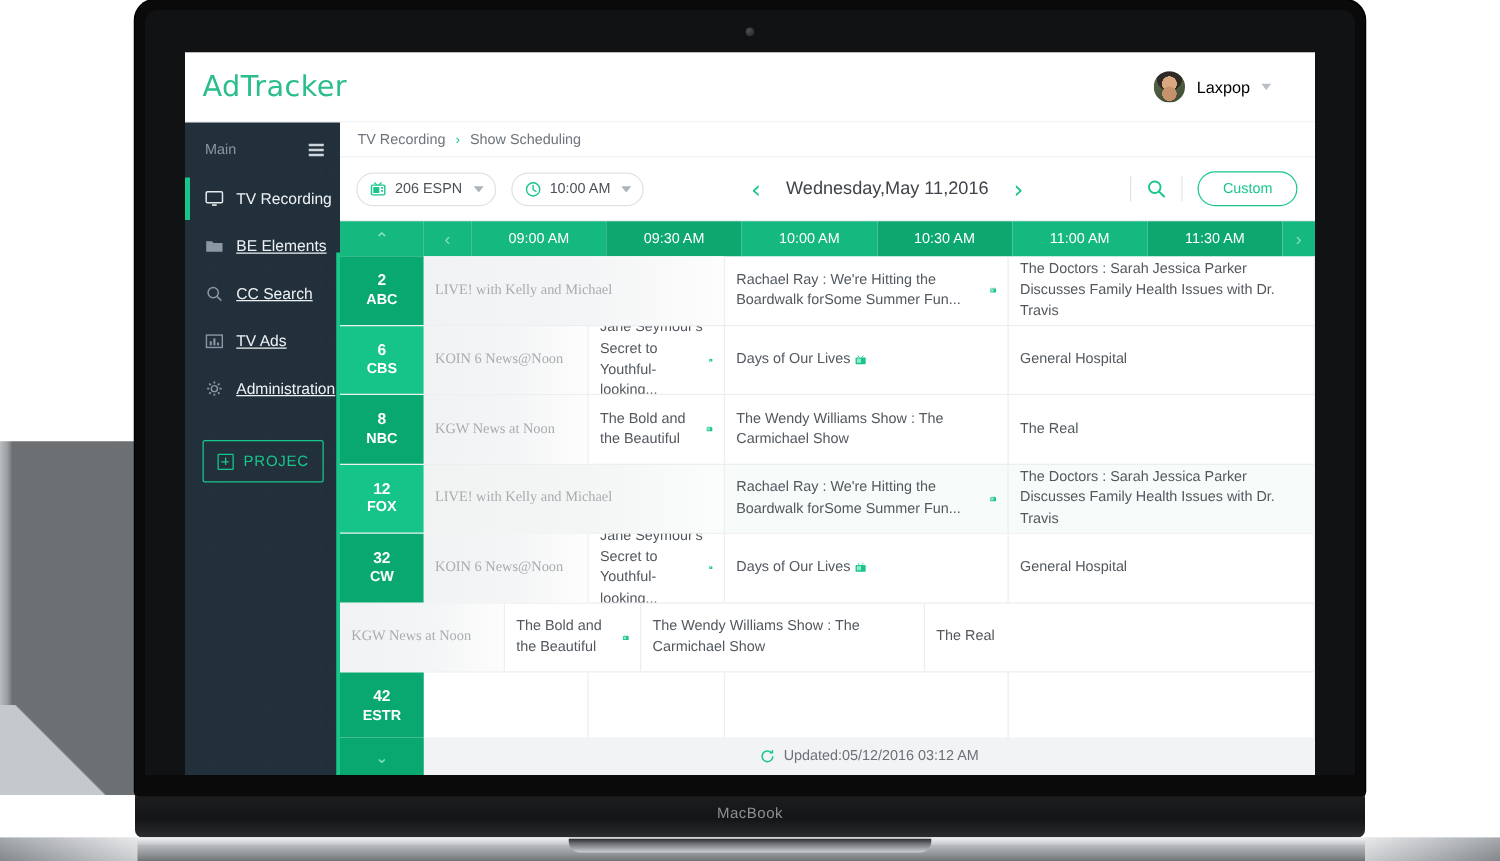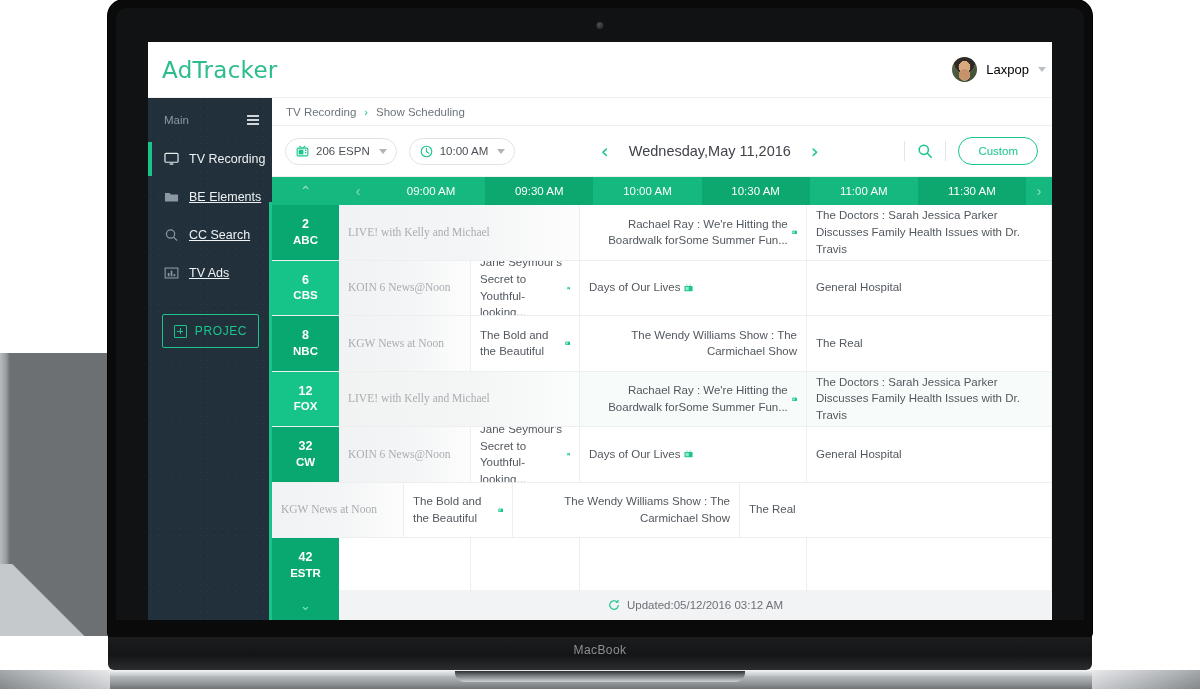--- a/index.html
+++ b/index.html
@@ -92,21 +92,21 @@
   .deck-wedge-l{position:absolute;left:0px;top:670px;width:110px;height:19px;background:linear-gradient(200deg,#e8eaec 0%,#aeb1b4 60%,#83868a 100%);}
   .deck-wedge-r{position:absolute;left:1092px;top:670px;width:108px;height:19px;background:linear-gradient(160deg,#e8eaec 0%,#aeb1b4 60%,#83868a 100%);}
 
   
   .app { position:absolute; inset:0; background:#fff; display:flex; flex-direction:column; }
 
   
   .topbar {
     height: 56px; flex: none; background:#fff;
     display:flex; align-items:center; justify-content:space-between;
-    padding: 0 6px 0 14px;
+    padding: 0 35px 0 14px;
     border-bottom: 1px solid #eef0f1;
   }
   .logo { color:#2bbd8c; font-size:23px; letter-spacing:.3px; font-family:"DejaVu Sans", sans-serif; font-weight:400;}
   .user { display:flex; align-items:center; gap:9px; }
   .avatar {
     width:25px; height:25px; border-radius:50%;
     background:
       radial-gradient(circle at 50% 72%, #c6916b 0 26%, transparent 27%),
       radial-gradient(circle at 50% 40%, #d9a87e 0 30%, transparent 31%),
       radial-gradient(circle at 50% 22%, #2f2a26 0 44%, transparent 45%),
@@ -214,21 +214,21 @@
   .prog {
     padding: 0 9px; display:flex; align-items:center;
     font-size:11.5px; color:#52585e; line-height:1.45;
     border-right:1px solid #eceef0; position:relative; overflow:hidden;
   }
   .prog.past { color:#a8adb2; background:linear-gradient(90deg,#f1f2f3 0%,#f4f5f6 55%,#fdfdfd 100%); }
   .prog.tint { background:#f7fbf9; }
   .prog.past.tint { background:linear-gradient(90deg,#f1f3f2 0%,#f3f6f4 55%,#fbfdfc 100%); }
   .prog.w-a { width:132px; flex:none;font-family:Liberation Serif, serif; }
   .prog.w-b { width:109px; flex:none; }
-  .prog.w-c { width:227px; flex:none;text-align:right; }
+  .prog.w-c { width:227px; flex:none; }
   .prog.w-d { flex:1; }
   .tvico { display:inline-block; width:9px; height:8px; margin-left:4px; vertical-align:-1px; }
 
   .grid-foot { height:30px; flex:none; display:flex; background:#f2f3f4; }
   .foot-ch {
     width:67px; flex:none; background:#0aa871; color:#7fe3bf;
     display:flex; align-items:center; justify-content:center; font-size:13px; cursor:pointer;
   }
   .foot-main {
     flex:1; display:flex; align-items:center; justify-content:center; gap:7px;
@@ -299,20 +299,36 @@
           <div class="side-item">
             <svg class="side-ico" viewBox="0 0 16 15">
               <rect x="1.2" y="2.2" width="13.6" height="10.6" fill="none" stroke="#8b98a3" stroke-width="1.2"></rect>
               <rect x="4" y="7.5" width="1.8" height="3.5" fill="#8b98a3"></rect>
               <rect x="7.1" y="5" width="1.8" height="6" fill="#8b98a3"></rect>
               <rect x="10.2" y="8.6" width="1.8" height="2.4" fill="#8b98a3"></rect>
             </svg>
             <span class="side-label">TV Ads</span>
           </div>
 
+          <div class="side-item">
+            <svg class="side-ico" viewBox="0 0 16 15">
+              <circle cx="8" cy="7.4" r="2.6" fill="none" stroke="#8b98a3" stroke-width="1.2"></circle>
+              <g stroke="#8b98a3" stroke-width="1.5">
+                <line x1="8" y1="1.2" x2="8" y2="3.1"></line>
+                  <line x1="8" y1="11.7" x2="8" y2="13.6"></line>
+                <line x1="1.8" y1="7.4" x2="3.7" y2="7.4"></line>
+                  <line x1="12.3" y1="7.4" x2="14.2" y2="7.4"></line>
+                <line x1="3.6" y1="3" x2="4.9" y2="4.3"></line>
+                  <line x1="11.1" y1="10.5" x2="12.4" y2="11.8"></line>
+                <line x1="12.4" y1="3" x2="11.1" y2="4.3"></line>
+                  <line x1="4.9" y1="10.5" x2="3.6" y2="11.8"></line>
+              </g>
+            </svg>
+            <span class="side-label">Administration</span>
+          </div>
 
           <div class="proj-btn">
             <span class="plus-box"></span>
             <span>PROJEC</span>
           </div>
 
           <div class="side-accent-edge"></div>
         </div>
 
         <div class="content">

